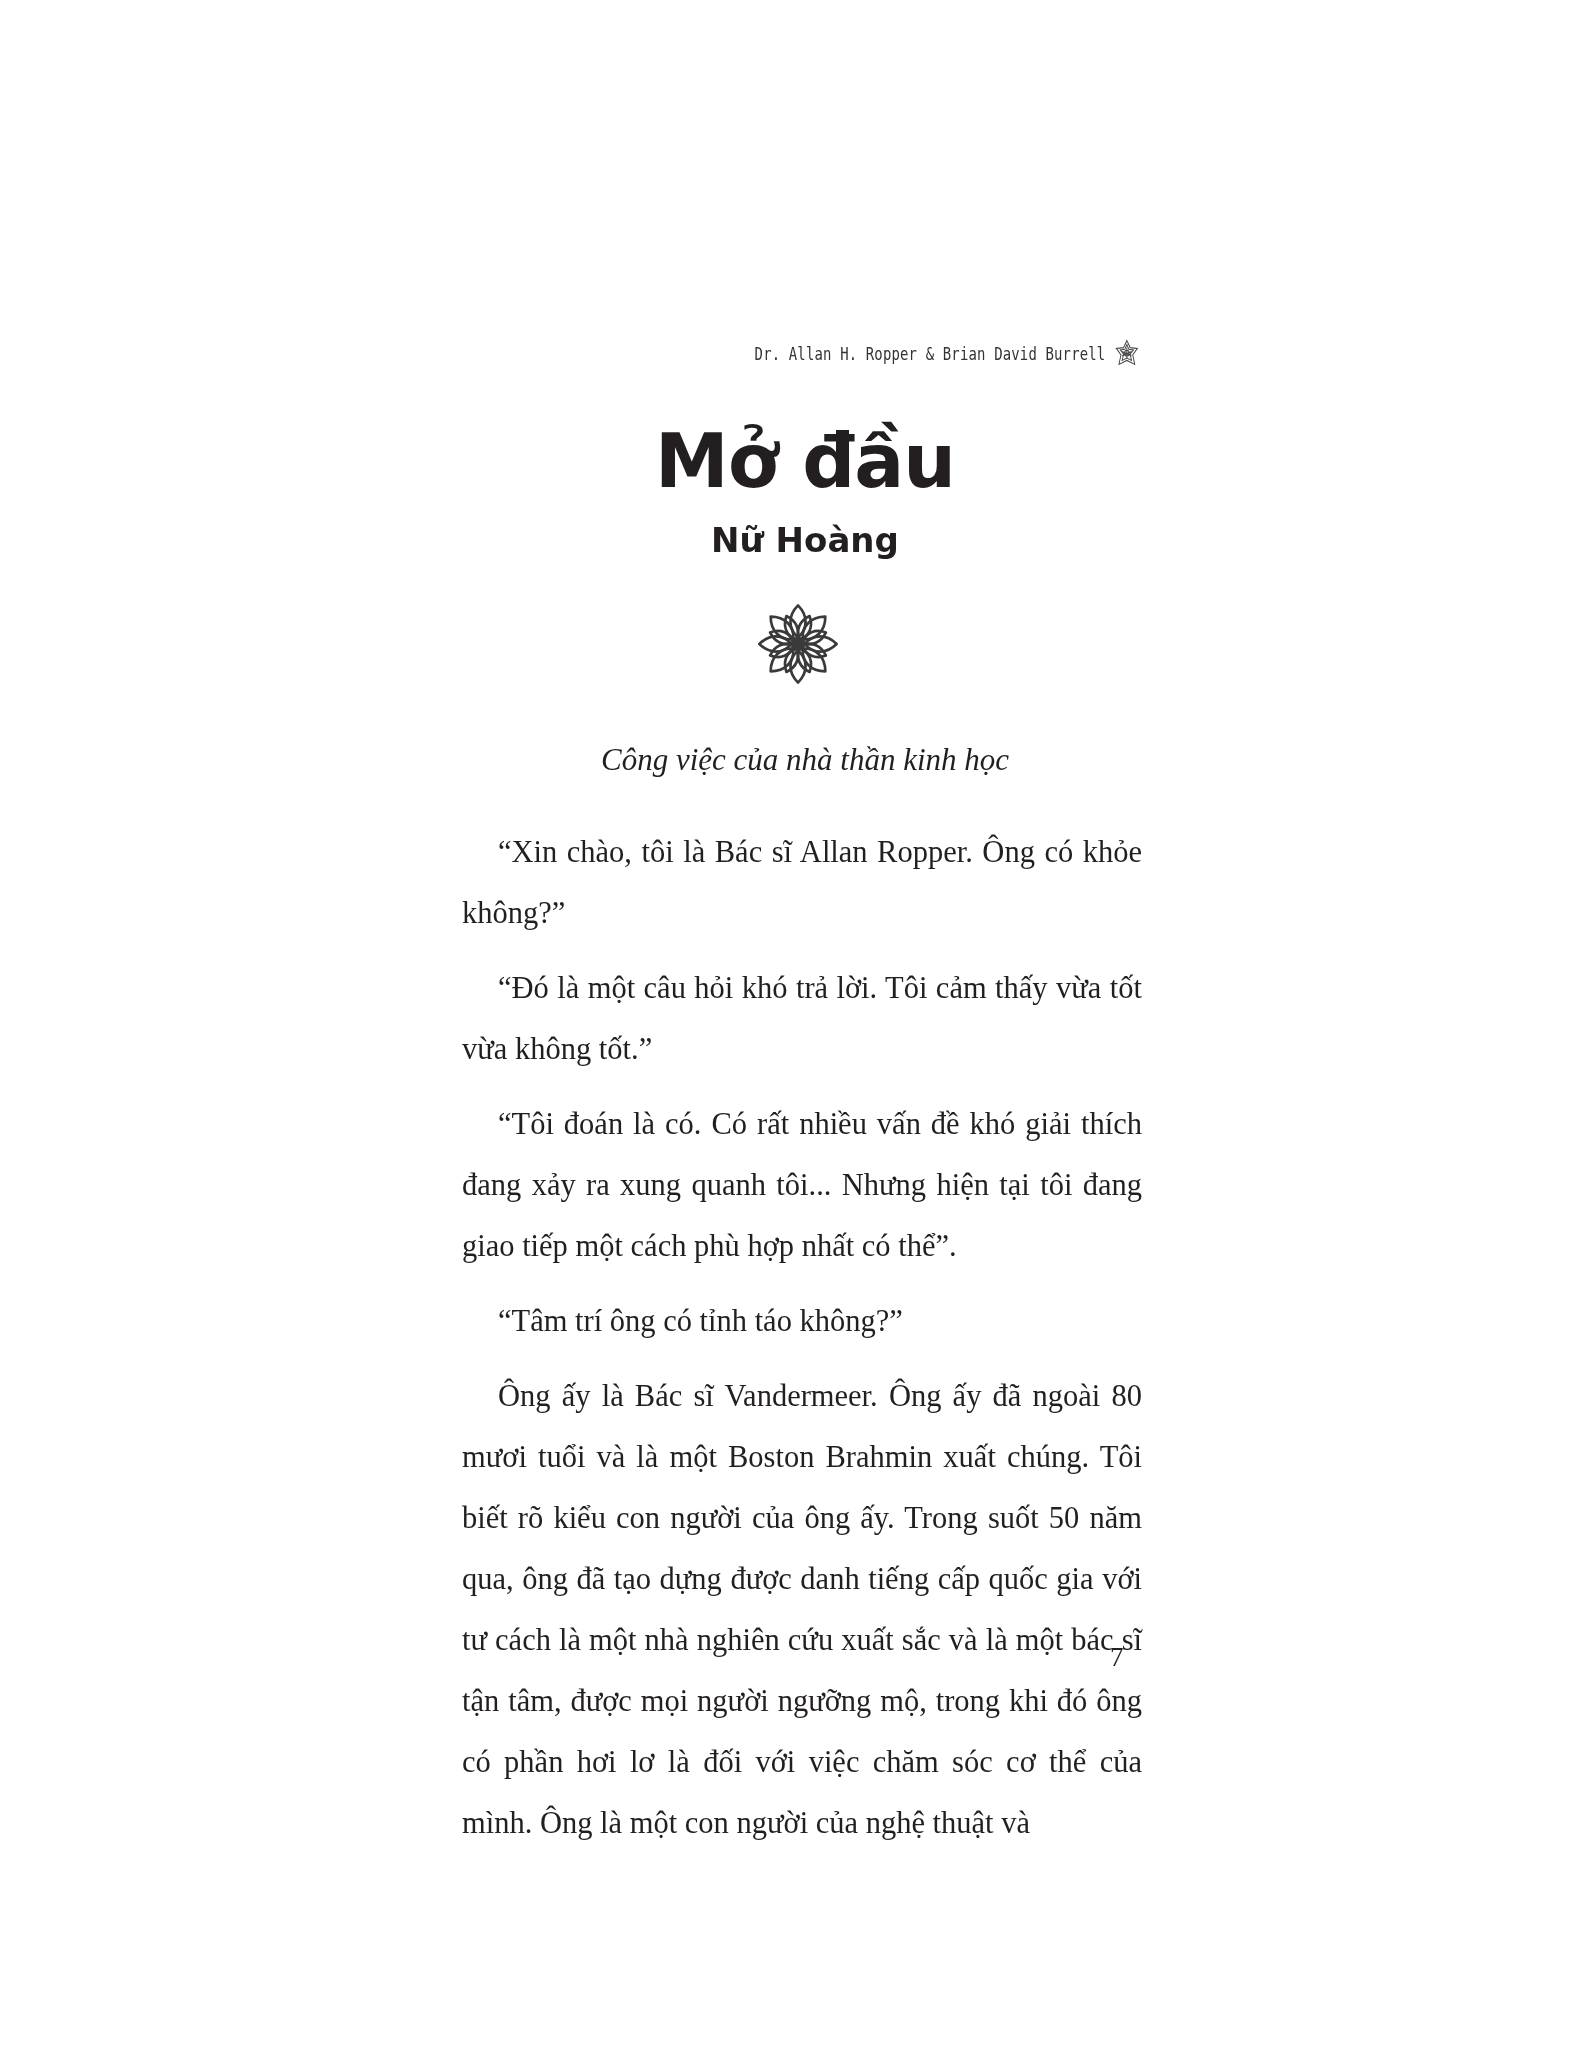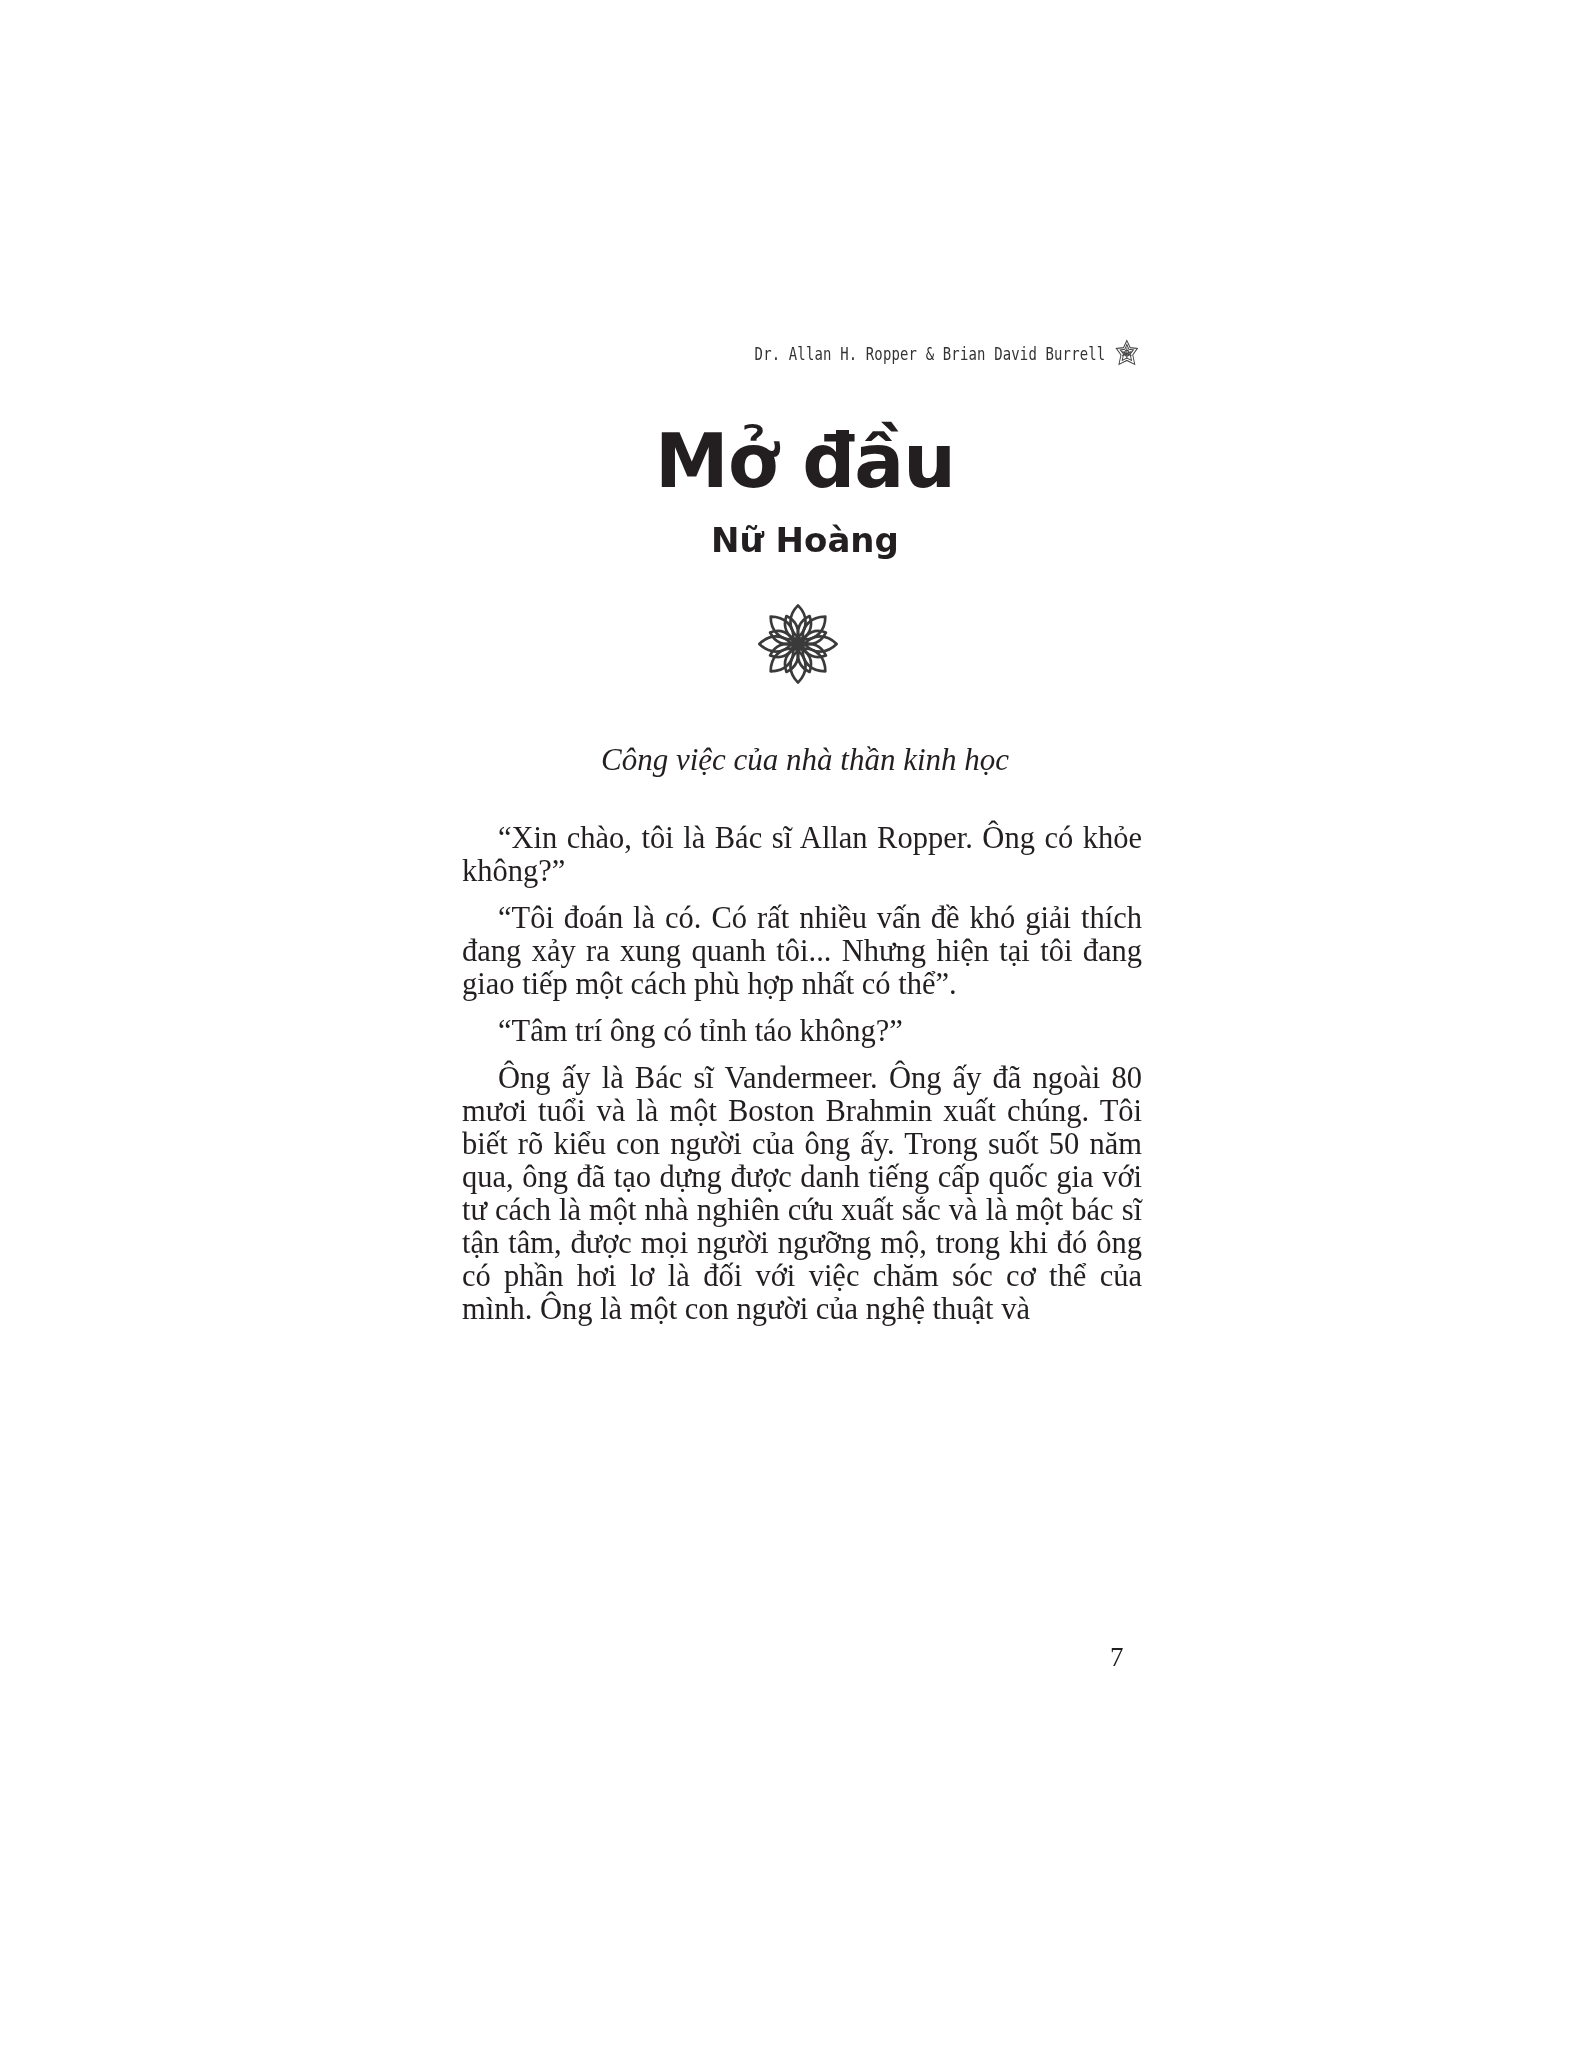--- a/index.html
+++ b/index.html
@@ -24,21 +24,21 @@
   .ornament-large {
     position: absolute; top: 602px; left: 756px; width: 84px; height: 84px;
   }
   .epigraph {
     position: absolute; top: 742px; left: 0; width: 1582px; text-align: center;
     font-family: "Liberation Serif", serif; font-style: italic; font-size: 31px;
     color: #231f20; margin-left: 14px;
   }
   .body-text {
     position: absolute; top: 822px; left: 462px; width: 680px;
-    font-family: "Liberation Serif", serif; font-size: 30.5px; line-height: 33px;
+    font-family: "Liberation Serif", serif; font-size: 30.5px; line-height: 61px;
     color: #231f20; text-align: justify;
   }
   .body-text p { margin: 0 0 14px 0; text-indent: 36px; }
   .page-number {
     position: absolute; top: 1642px; left: 1110px;
     font-family: "Liberation Serif", serif; font-size: 27px; color: #231f20;
   }
 </style>
 </head>
 <body>
@@ -81,18 +81,19 @@
       <path transform="rotate(315)" d="M0 -36 C9 -26 9 -14 0 -6 C-9 -14 -9 -26 0 -36 Z"></path>
     </g>
   </g>
   <circle cx="0" cy="0" r="7" fill="#3a3a3a"></circle>
 </svg>
 
 <div class="epigraph">Công việc của nhà thần kinh học</div>
 
 <div class="body-text">
   <p>“Xin chào, tôi là Bác sĩ Allan Ropper. Ông có khỏe không?”</p>
+  <p>“Đó là một câu hỏi khó trả lời. Tôi cảm thấy vừa tốt vừa không tốt.”</p>
   <p>“Tôi đoán là có. Có rất nhiều vấn đề khó giải thích đang xảy ra xung quanh tôi... Nhưng hiện tại tôi đang giao tiếp một cách phù hợp nhất có thể”.</p>
   <p>“Tâm trí ông có tỉnh táo không?”</p>
   <p>Ông ấy là Bác sĩ Vandermeer. Ông ấy đã ngoài 80 mươi tuổi và là một Boston Brahmin xuất chúng. Tôi biết rõ kiểu con người của ông ấy. Trong suốt 50 năm qua, ông đã tạo dựng được danh tiếng cấp quốc gia với tư cách là một nhà nghiên cứu xuất sắc và là một bác sĩ tận tâm, được mọi người ngưỡng mộ, trong khi đó ông có phần hơi lơ là đối với việc chăm sóc cơ thể của mình. Ông là một con người của nghệ thuật và</p>
 </div>
 
 <div class="page-number">7</div>
 
 </body></html>

